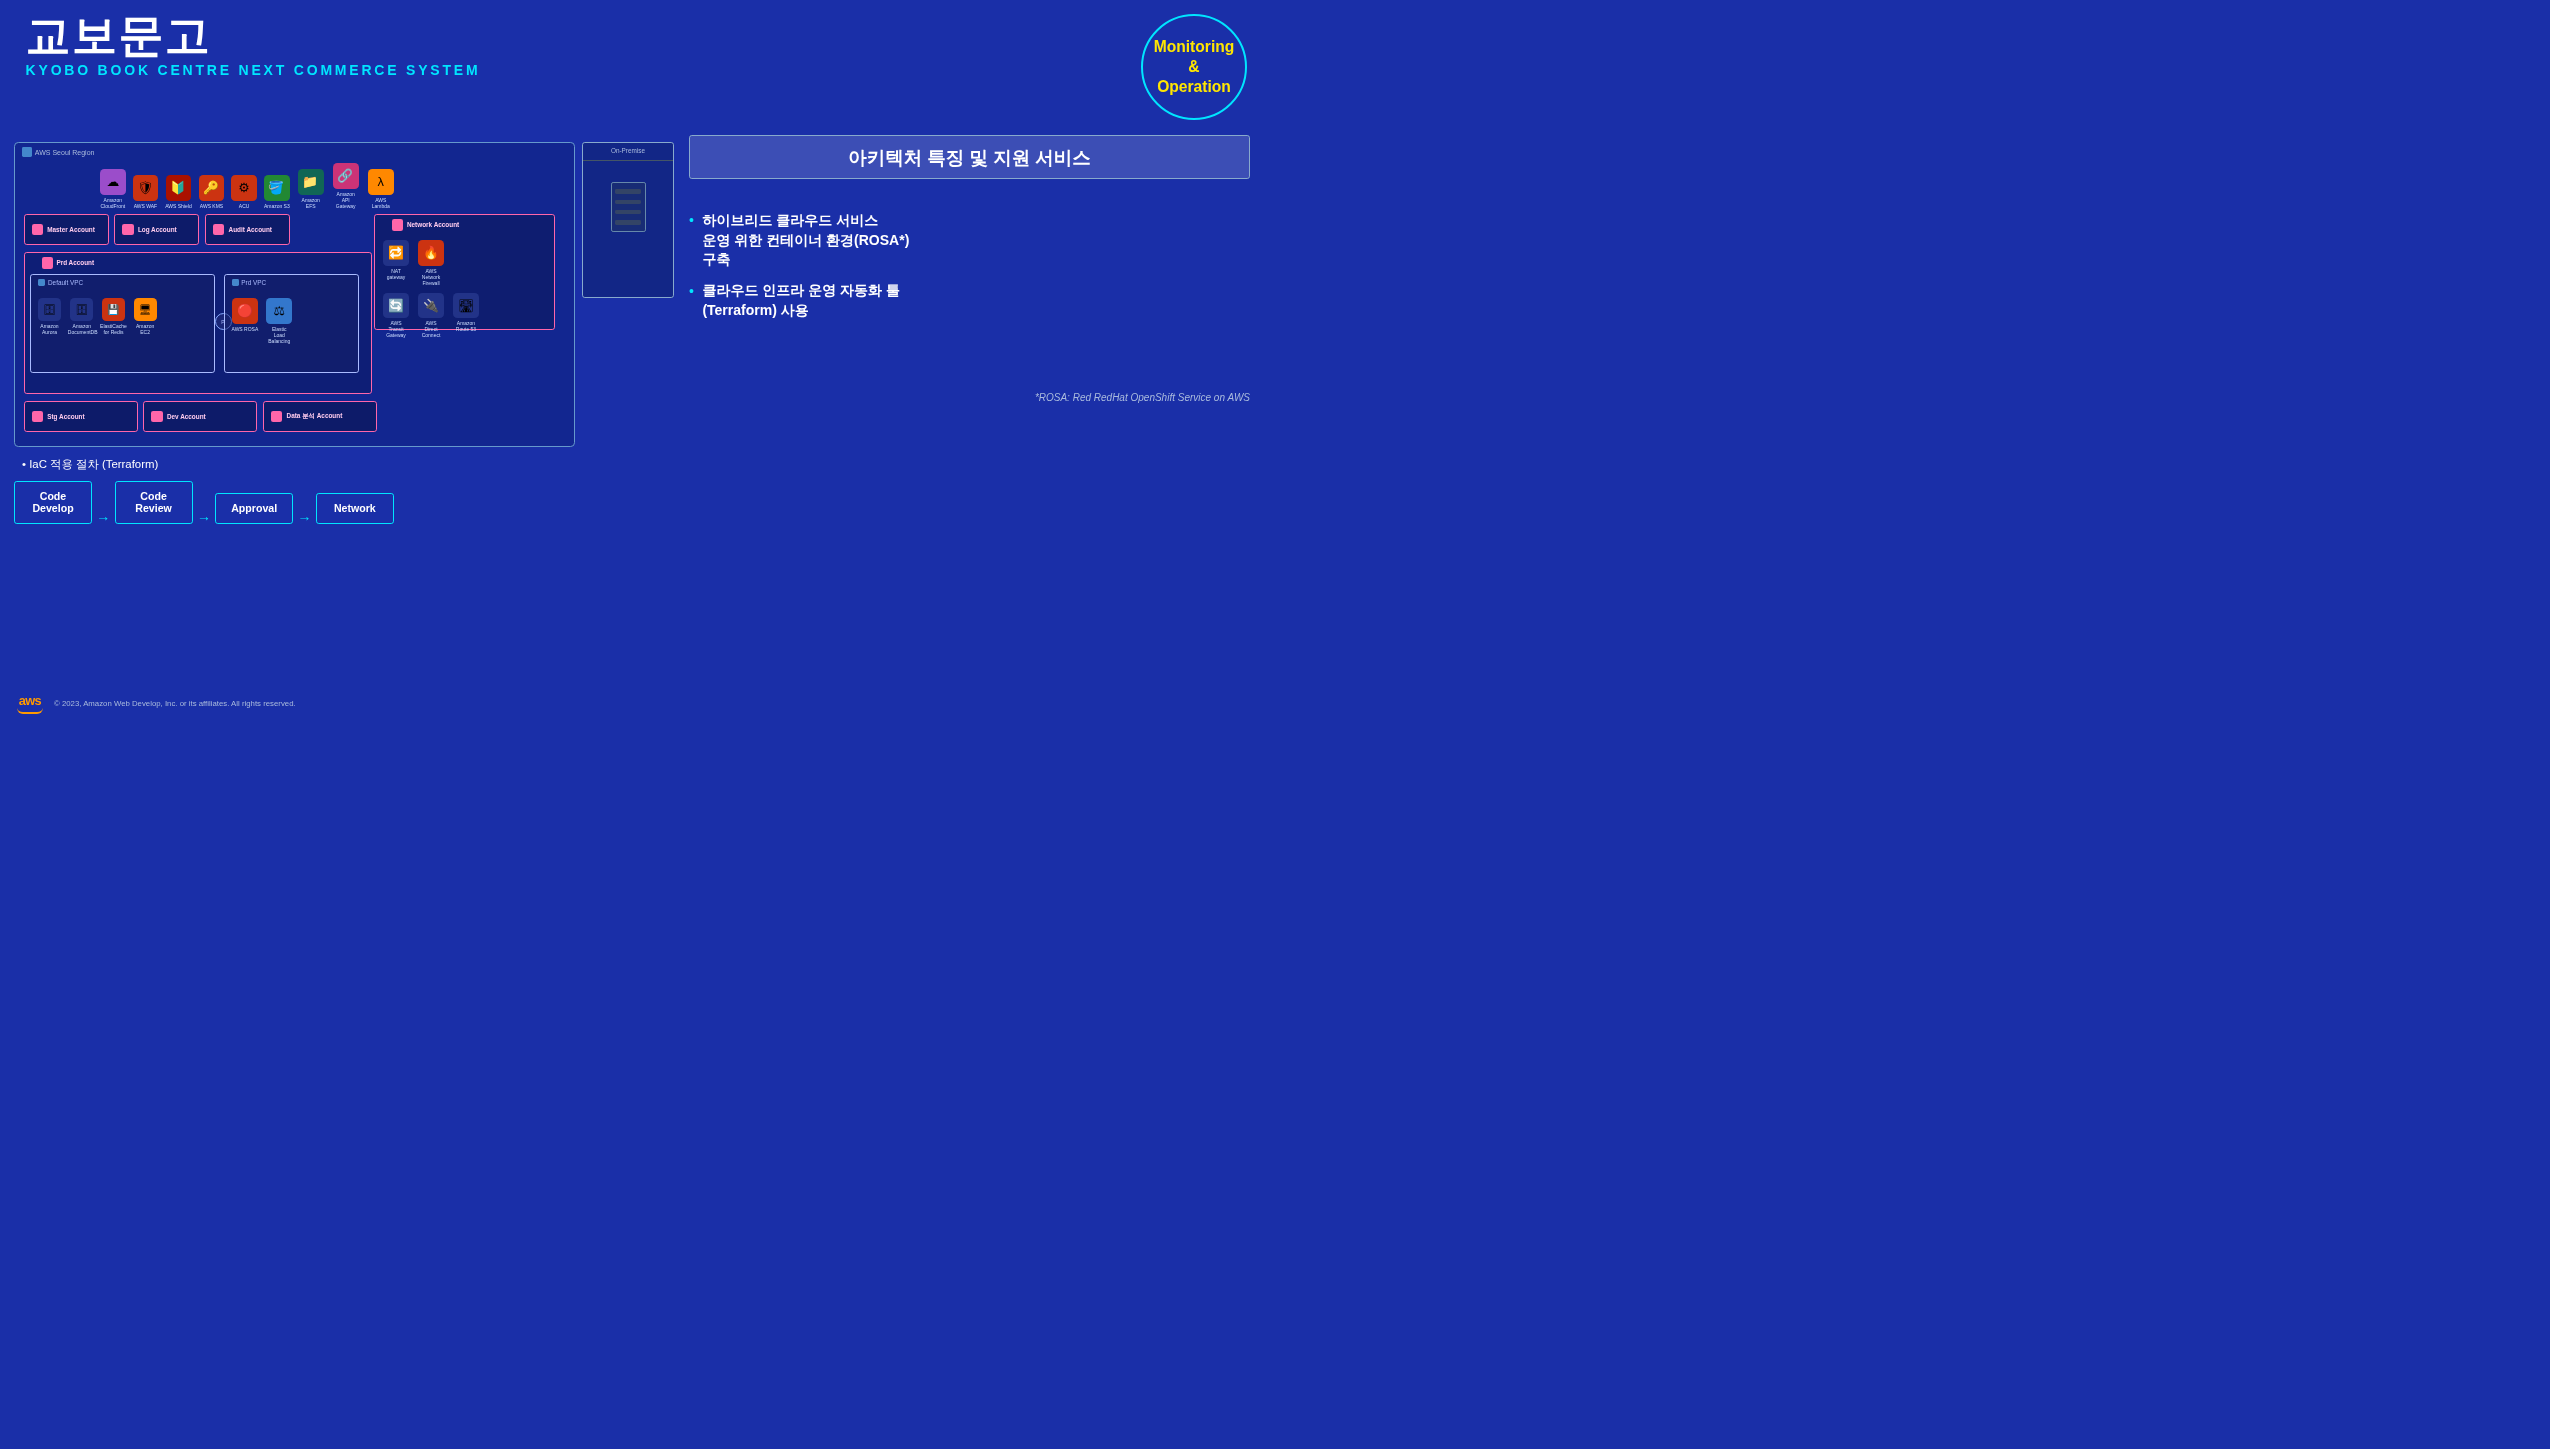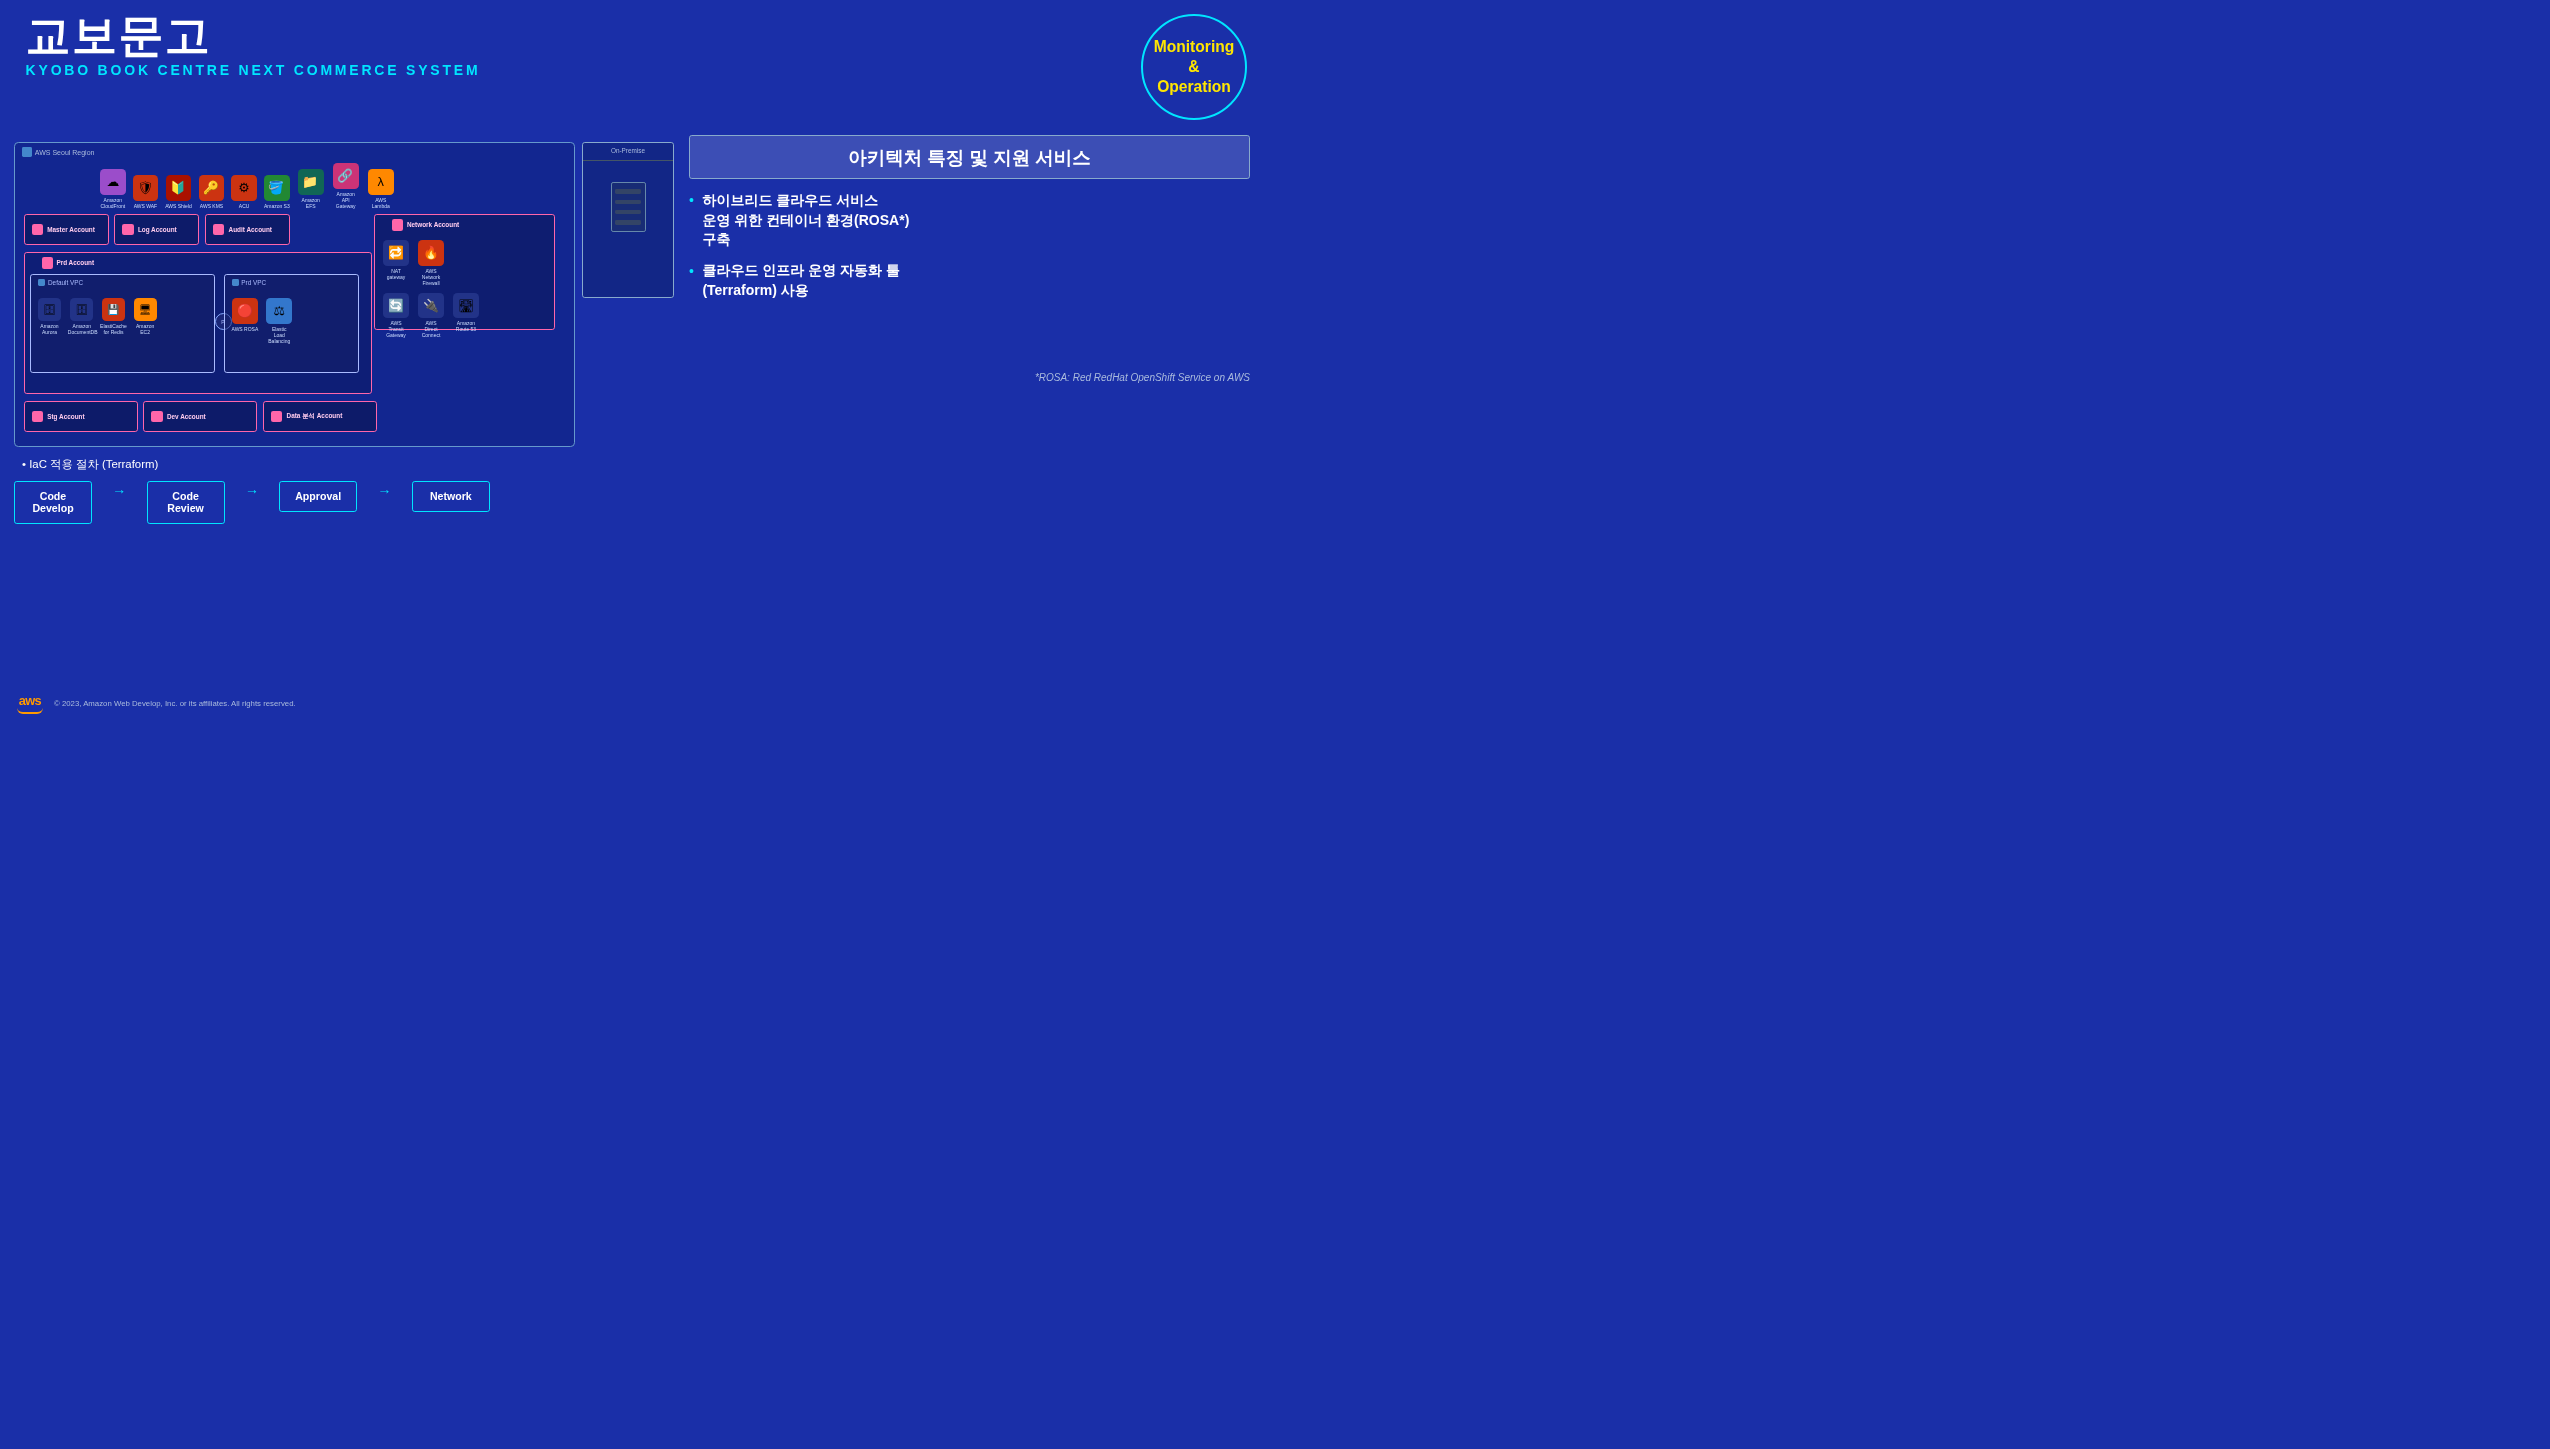--- a/index.html
+++ b/index.html
@@ -305,21 +305,21 @@
       top: 135px;
       left: 689px;
       width: 561px;
     }
     .arch-title-box {
       background: rgba(255,255,255,0.15);
       border: 0.7px solid #88aacc;
       border-radius: 2.8px;
       padding: 8.5px 14px;
       text-align: center;
-      margin-bottom: 12px;
+      margin-bottom: 32px;
     }
     .arch-title-text {
       font-size: 18.5px;
       font-weight: 800;
       color: #ffffff;
     }
     .bullet-list {
       list-style: none;
       padding: 0;
     }
@@ -369,22 +369,22 @@
       width: 497px;
     }
     .iac-title {
       font-size: 11.4px;
       color: #ffffff;
       margin-bottom: 8.5px;
       margin-left: 8px;
     }
     .iac-pipeline {
       display: flex;
-      align-items: flex-start;
-      gap: 16px;
+      align-items: flex-end;
+      gap: 0;
     }
     .pipeline-box {
       background: #1a2fa8;
       border: 1.4px solid #00e5ff;
       border-radius: 2.8px;
       padding: 8.5px 14px;
       font-size: 10.6px;
       font-weight: 700;
       color: #ffffff;
       text-align: center;

